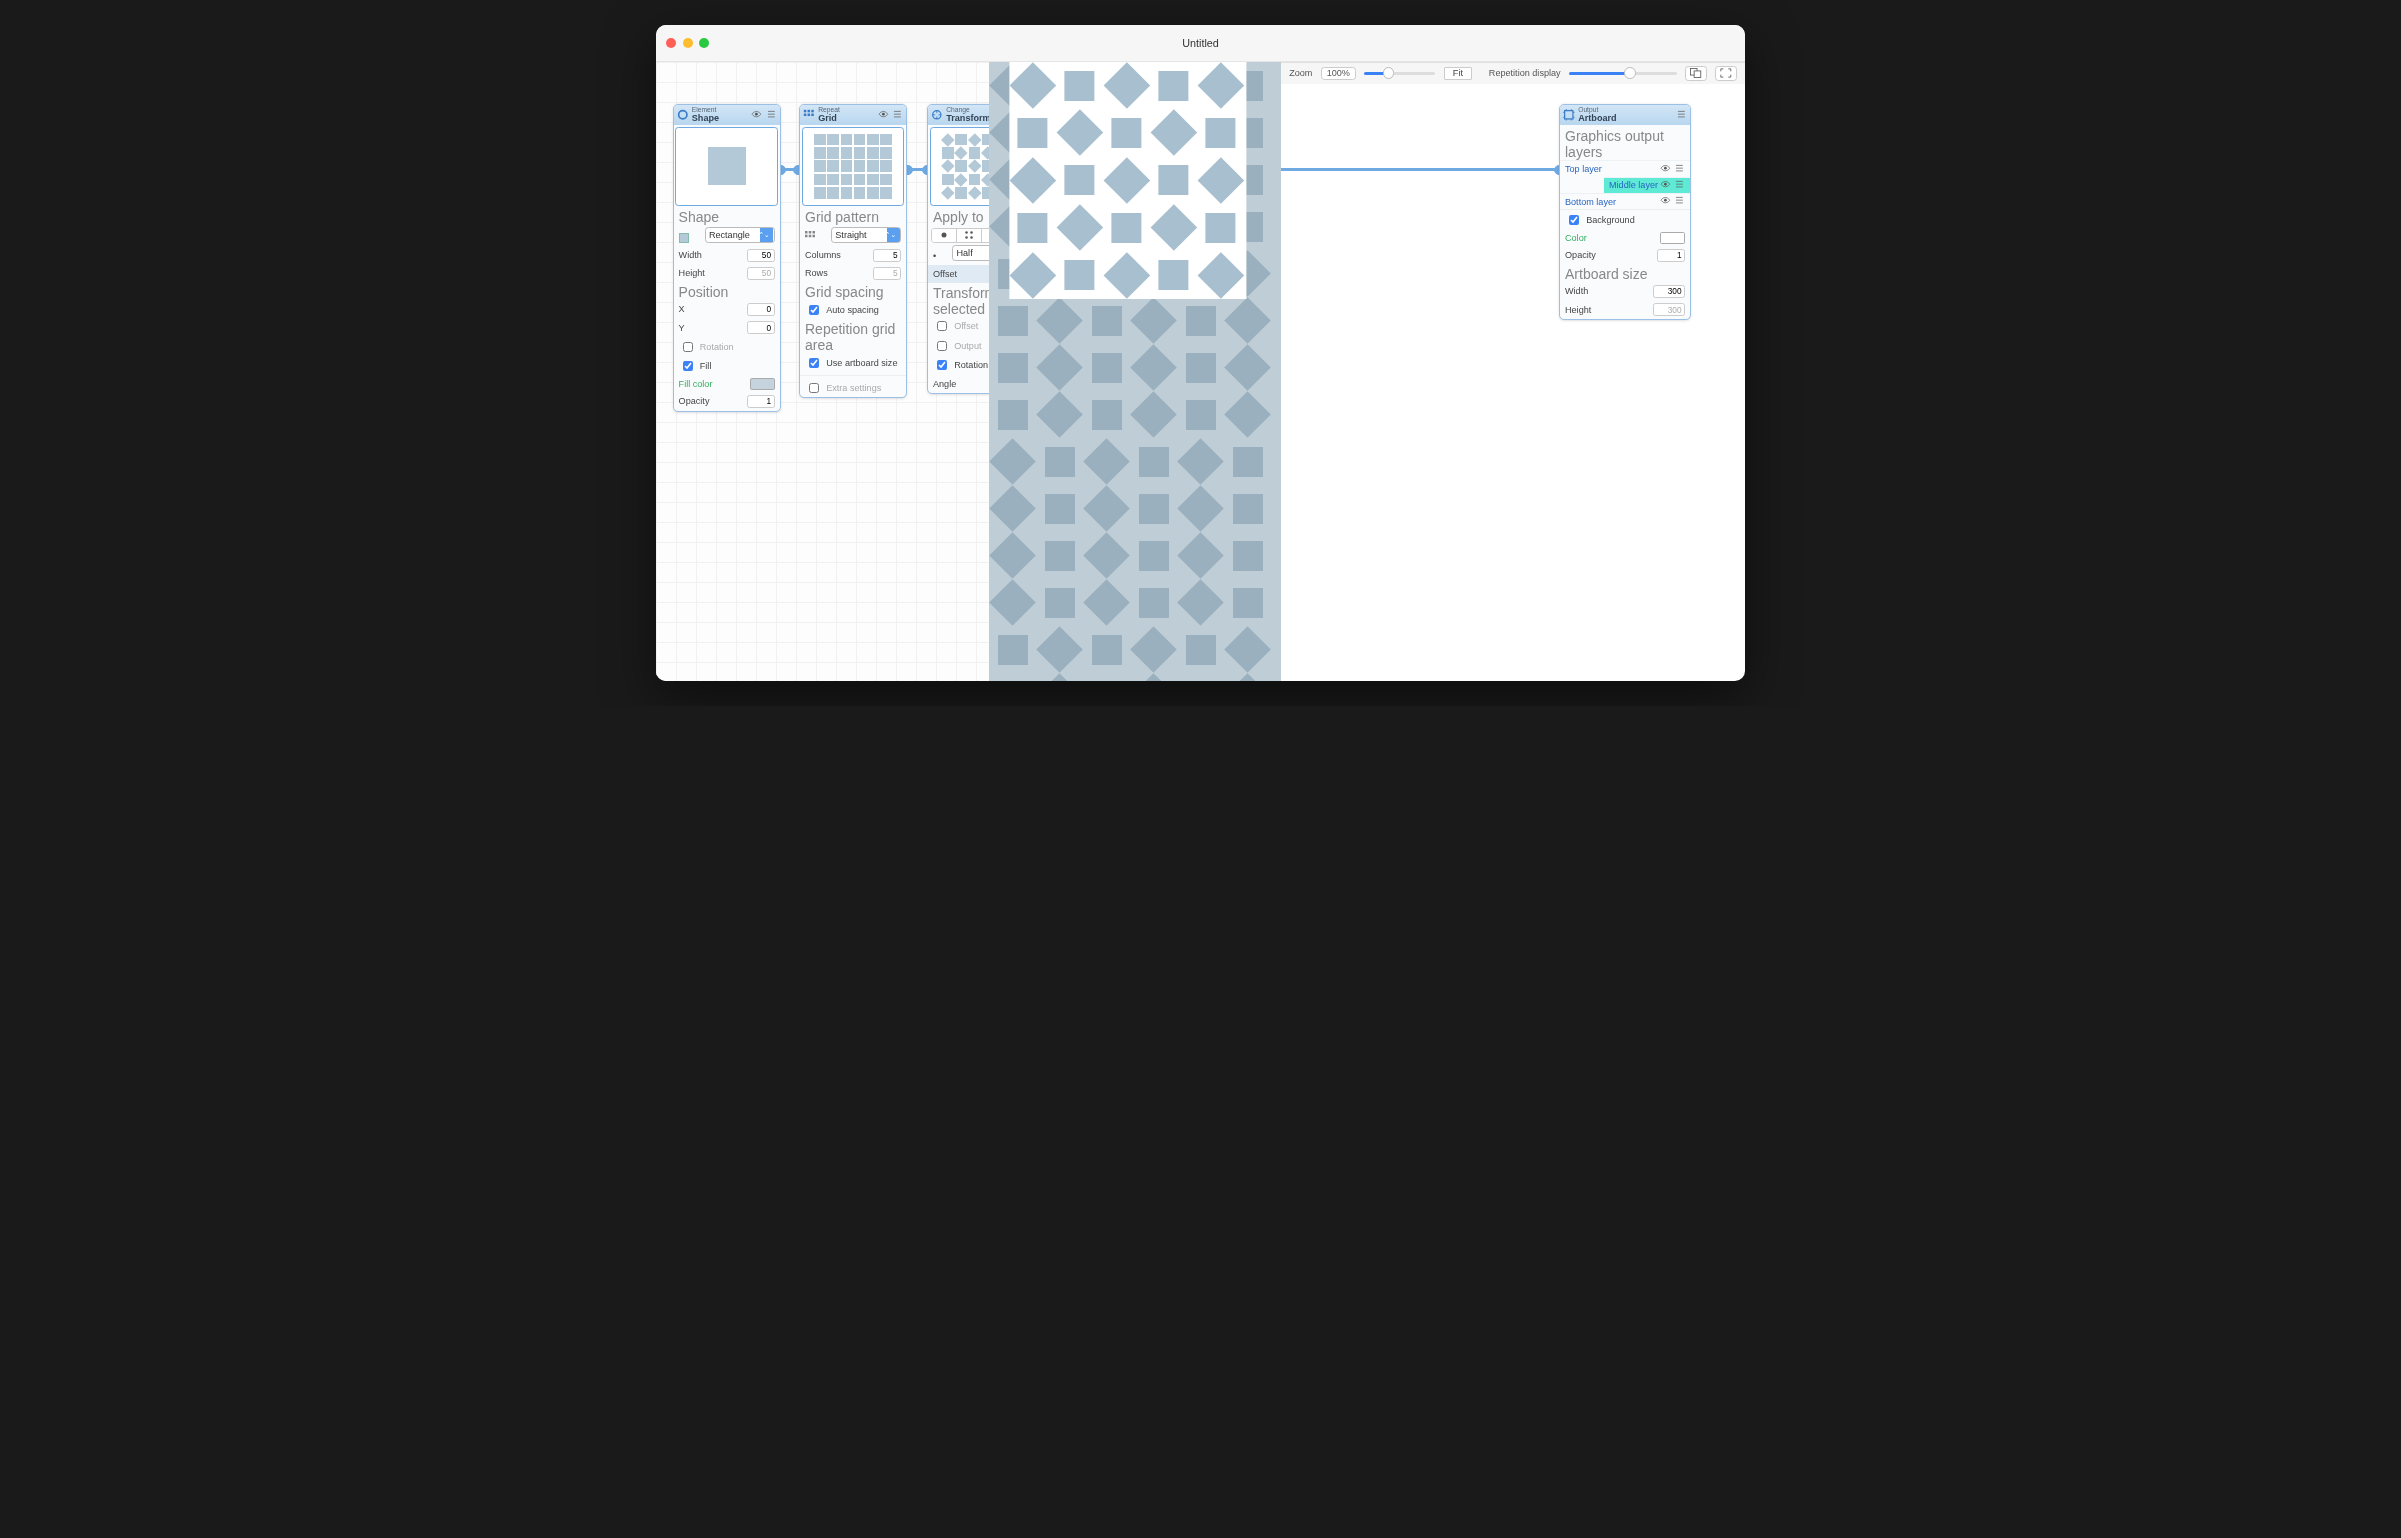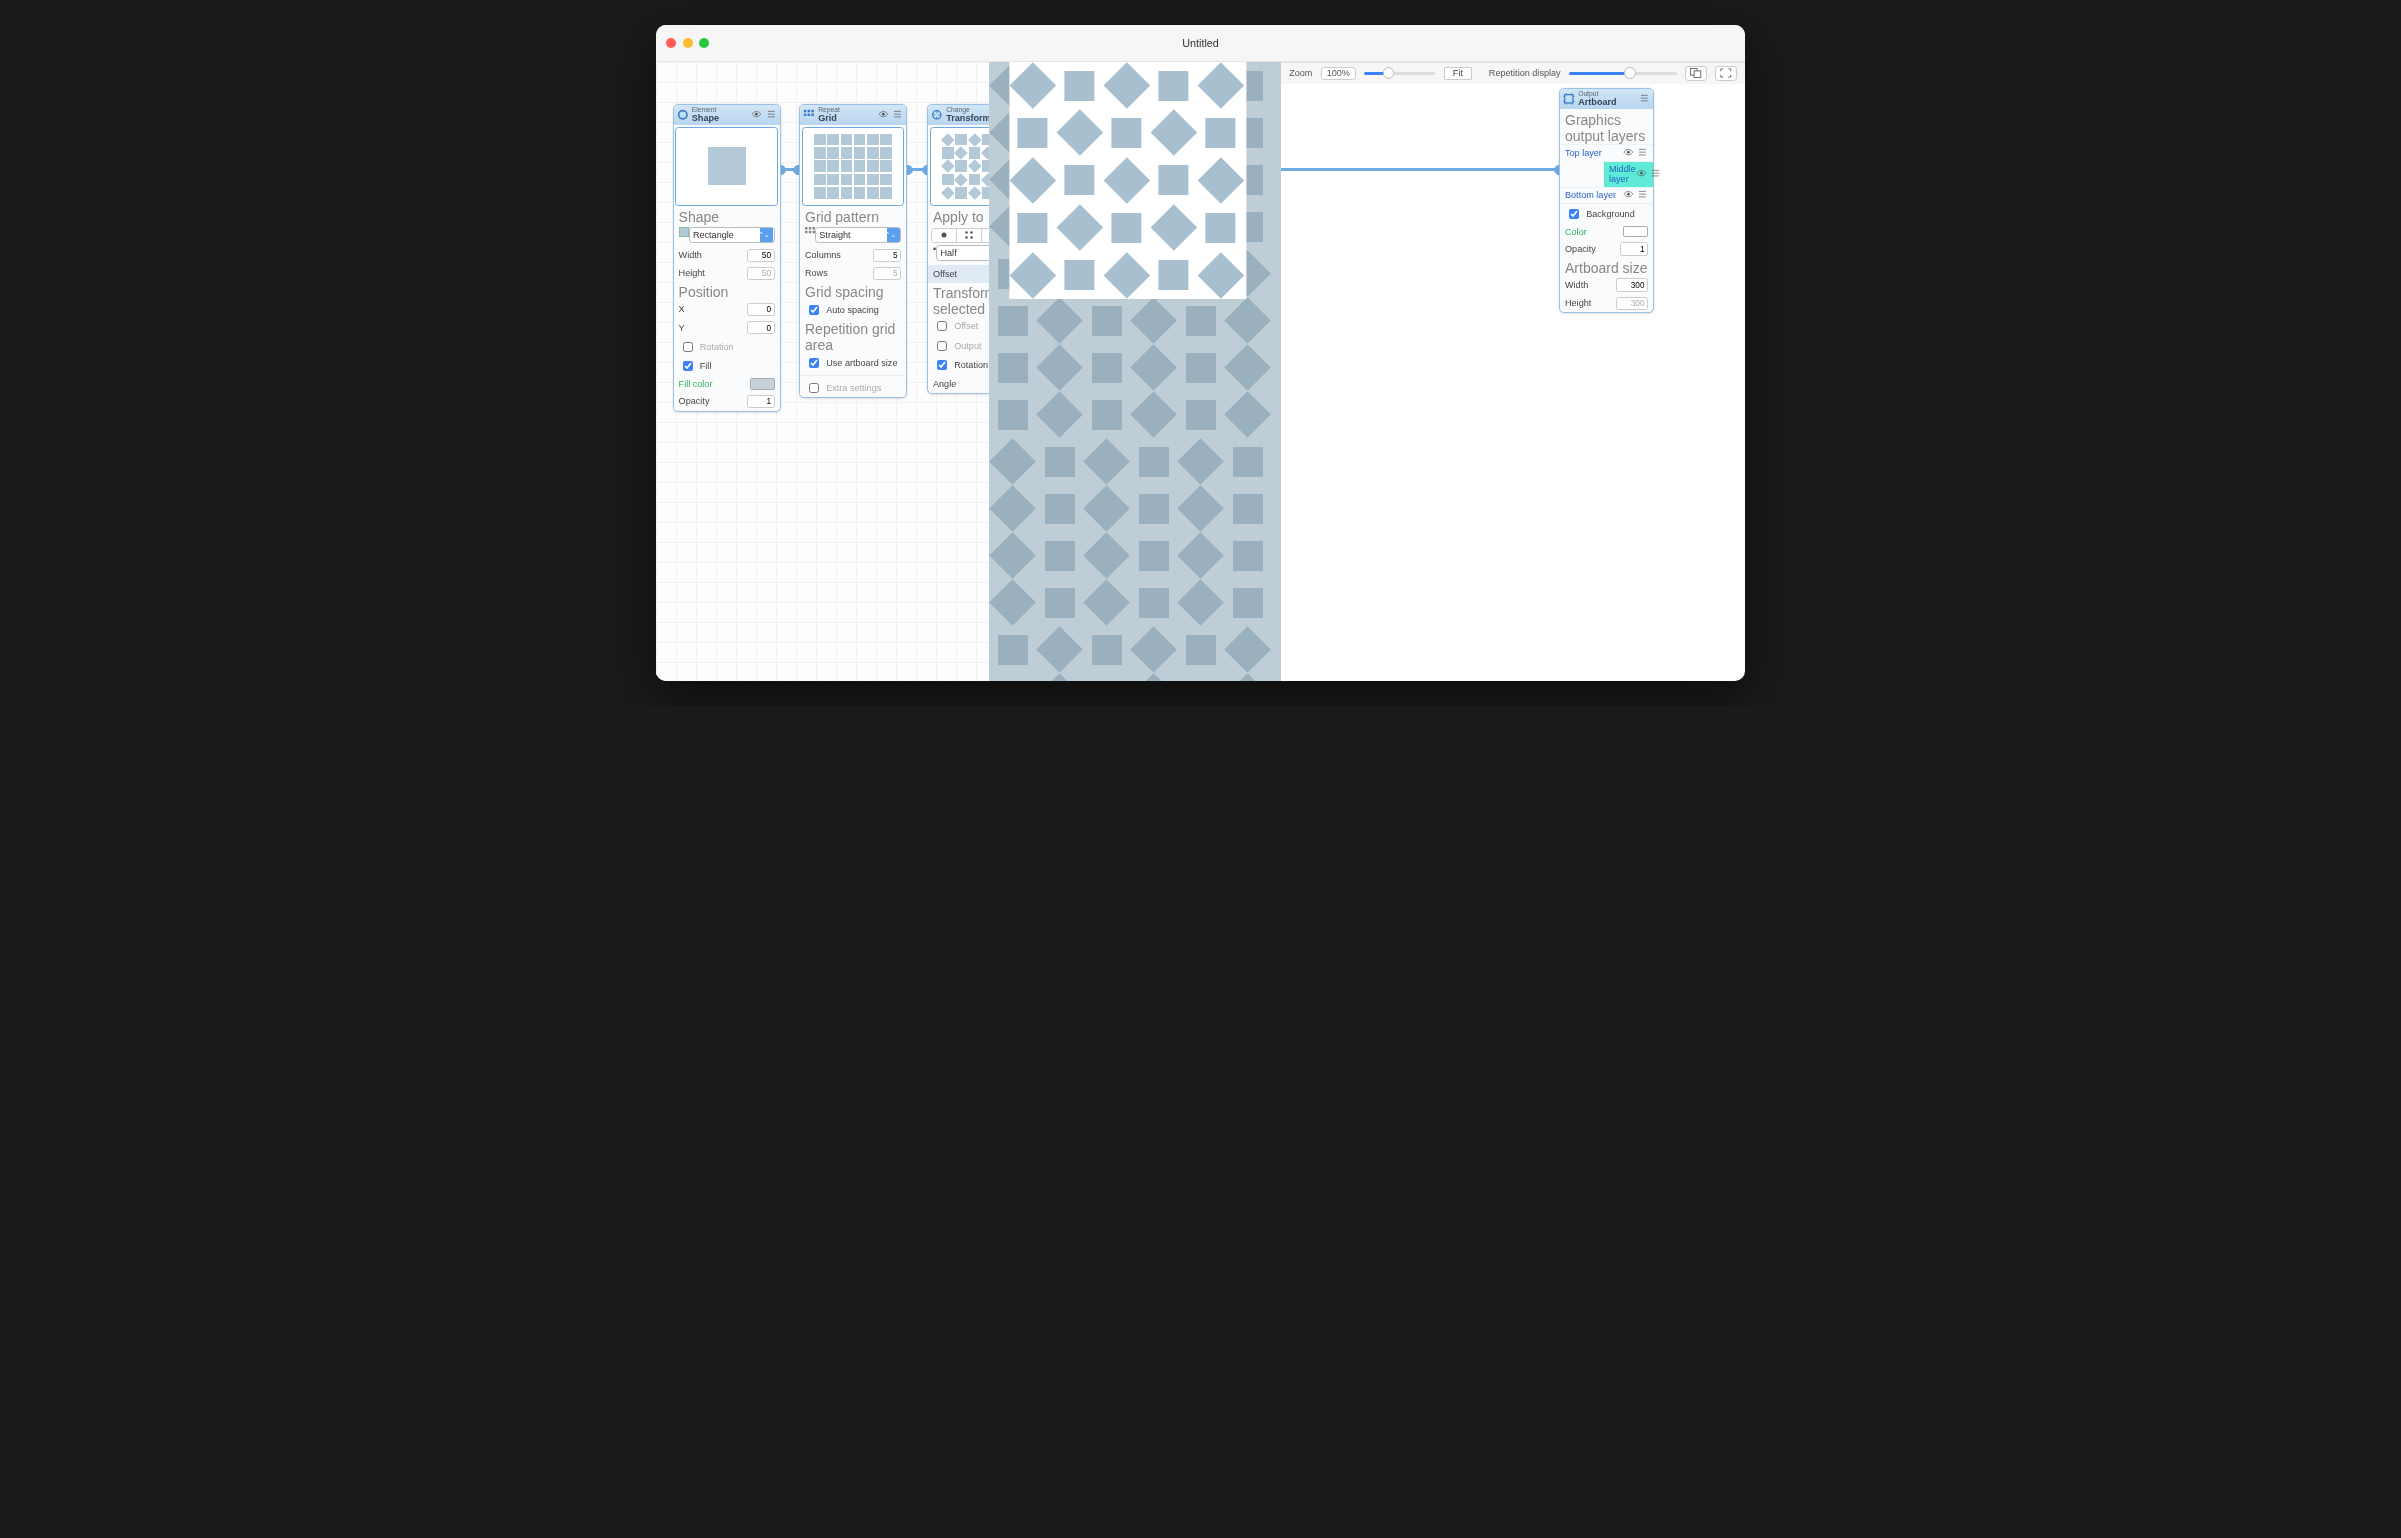--- a/index.html
+++ b/index.html
@@ -203,21 +203,21 @@
   .port.fill { background:#6fa9e2; }
 
   .layer-row {
     display:flex; align-items:center; justify-content:space-between;
     padding: 2.5px 5px; font-size:9.1px; color:#2965c4;
     border-top:0.8px solid #edf2f7;
   }
   .layer-row.hl { background:#5eead4;margin-left:44px; }
   .layer-icons { display:flex; gap:3.3px; }
 
-  .sel-wrap { position: relative; margin: 1.7px 5px 3.3px 5px; display:flex; align-items:flex-start; gap:0;}
+  .sel-wrap { position: relative; margin: 1.7px 5px 3.3px 5px; display:flex; align-items:flex-end; gap:16px;}
   .sel-wrap select { flex:1; }
 </style>
 </head>
 <body>
 
 <div class="window">
 
   <div class="titlebar">
     <div class="traffic-lights">
       <div class="tlight red"></div>
@@ -514,21 +514,21 @@
         <div class="chk indent">
             <input type="checkbox" checked="" style="">
             <span>Rotation</span>
           </div>
         <div class="lblrow">
           <span>Angle</span>
           <input type="text" class="num" value="45" style="">
         </div>
       </div>
 
-      <div class="node" style="left:903px; top:26px; width:95px;">
+      <div class="node" style="left:903px; top:42px; width:132px;">
         <div class="node-head">
           <span class="icon">
             <svg viewBox="0 0 14 14">
                 <rect x="2" y="2" width="10" height="10" fill="none" stroke="#3a7bc8" stroke-width="1.5"></rect>
                 <path d="M0 4h2M0 10h2M12 4h2M12 10h2M4 0v2M10 0v2M4 12v2M10 12v2" stroke="#3a7bc8"></path>
               </svg>
           </span>
           <span class="htxt">
             <div class="subtitle">Output</div>
             <div class="title">Artboard</div>

